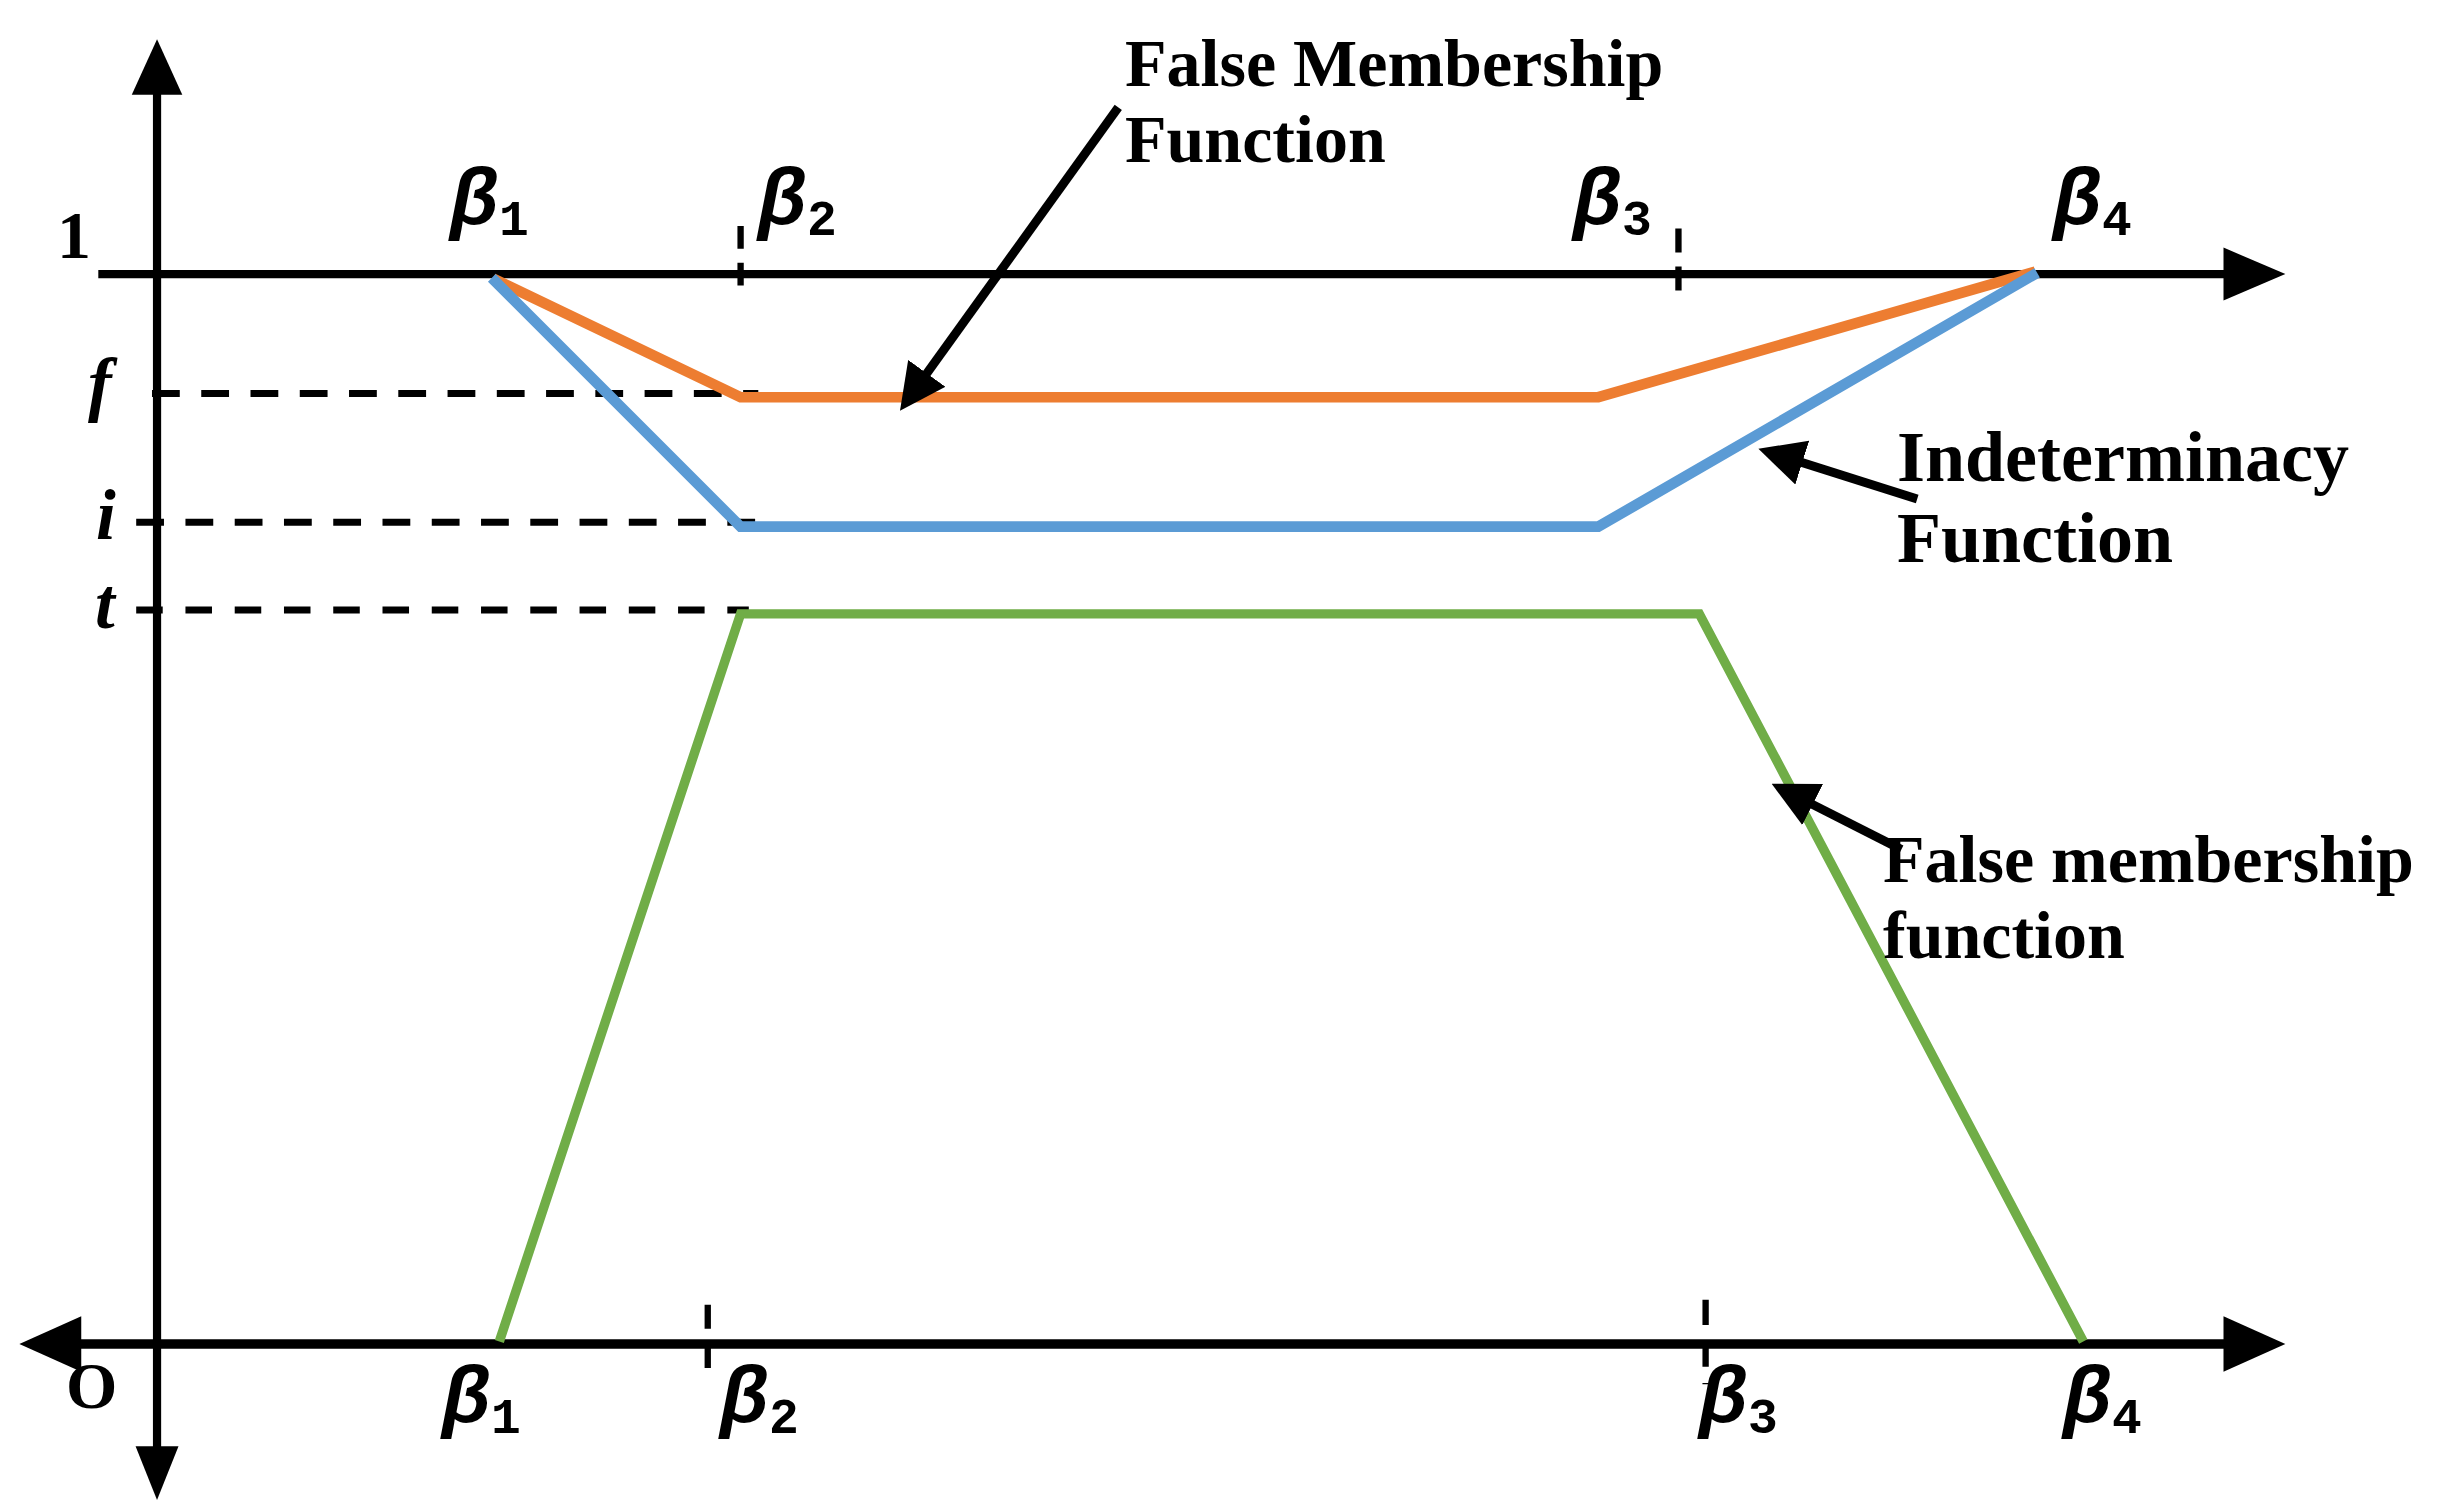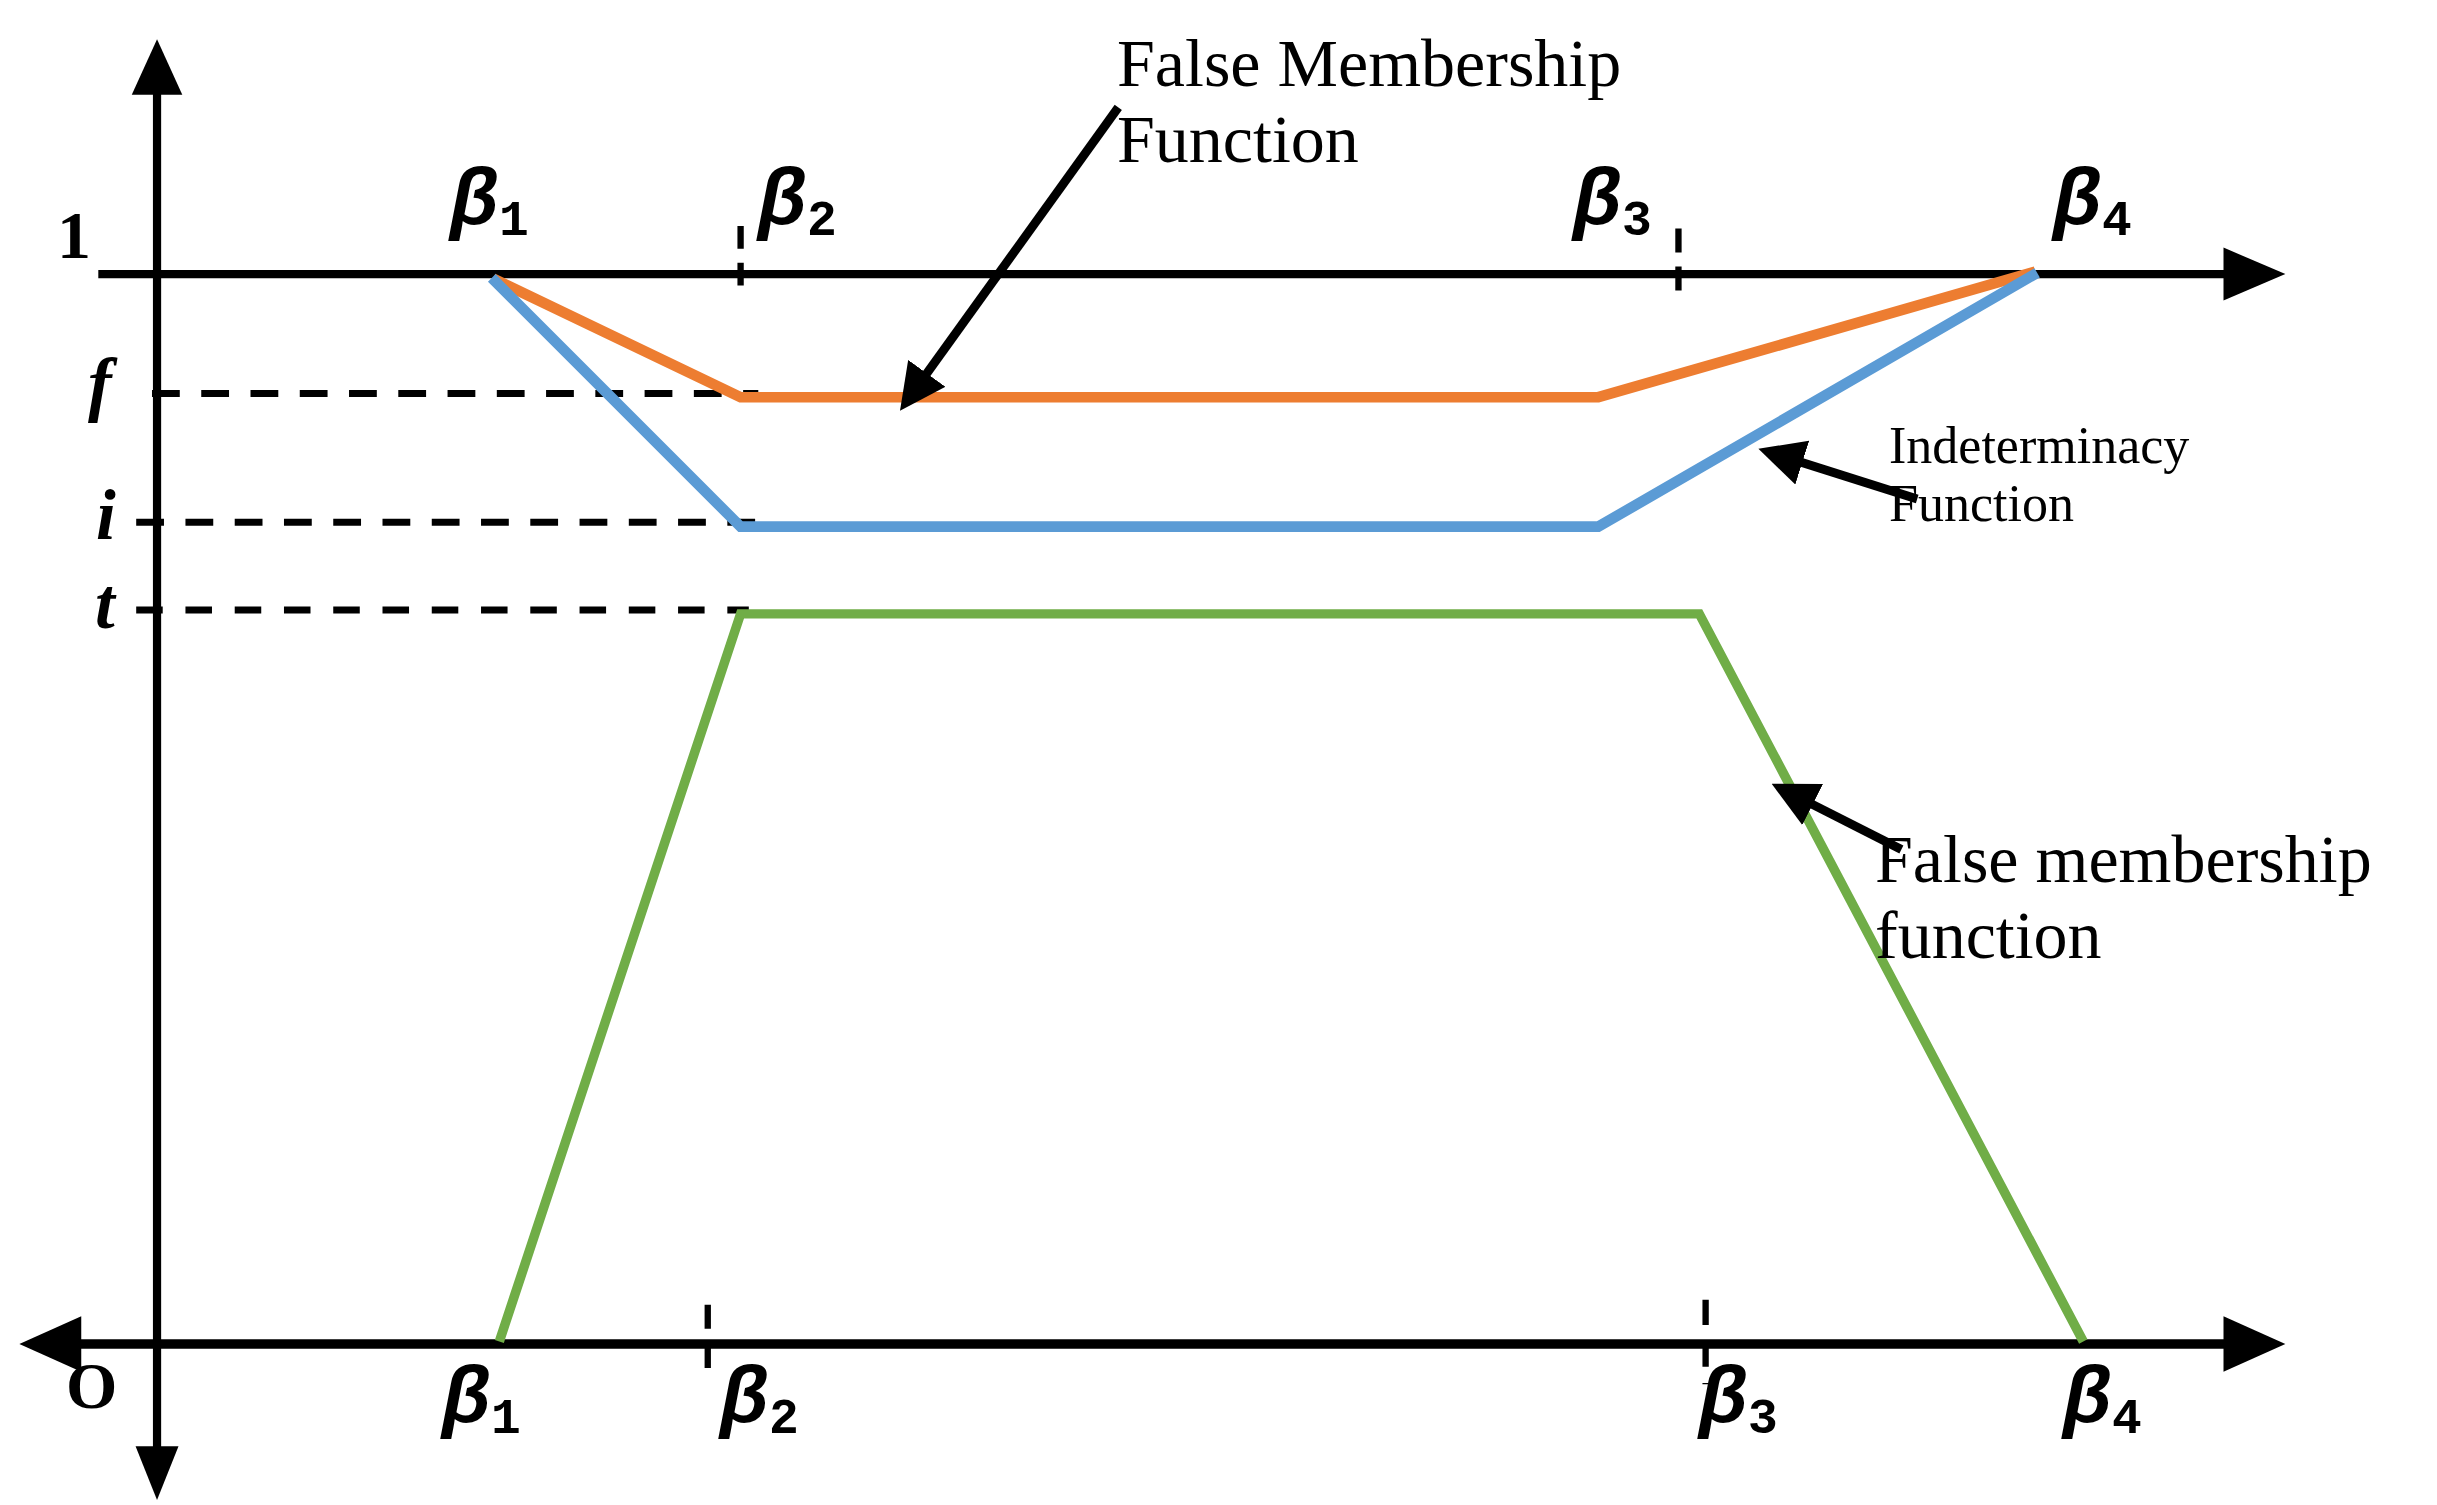--- a/index.html
+++ b/index.html
@@ -45,23 +45,24 @@
     font-weight: bold;
     font-style: italic;
   }
   .axis-val-up {
     font-family: "Liberation Serif", serif;
     font-weight: bold;
     font-style: normal;
   }
   .anno {
     font-family: "Liberation Serif", serif;
-    font-weight: normal;
+    font-weight: bold;
     font-style: normal;
     line-height: 1.12;
+    margin-left: 8px;
   }
 </style>
 </head>
 <body>
 
 <div id="stage">
 
   <svg class="chart-svg" viewBox="0 0 3859 2383" xmlns="http://www.w3.org/2000/svg">
 
     <defs>
@@ -172,21 +173,21 @@
 
   <div class="lbl greek" style="left:2063px; top:1361px; font-size:80px;">
     <span>β</span><span class="sub">4</span>
   </div>
 
   <div class="lbl anno" style="left:1117px; top:25px; font-size:68px;">
     <div>False Membership</div>
     <div>Function</div>
   </div>
 
-  <div class="lbl anno" style="left:1889px; top:417px; font-size:52px;">
+  <div class="lbl anno" style="left:1889px; top:417px; font-size:72px;">
     <div>Indeterminacy</div>
     <div>Function</div>
   </div>
 
   <div class="lbl anno" style="left:1875px; top:821px; font-size:68px;">
     <div>False membership</div>
     <div>function</div>
   </div>
 
 </div>

